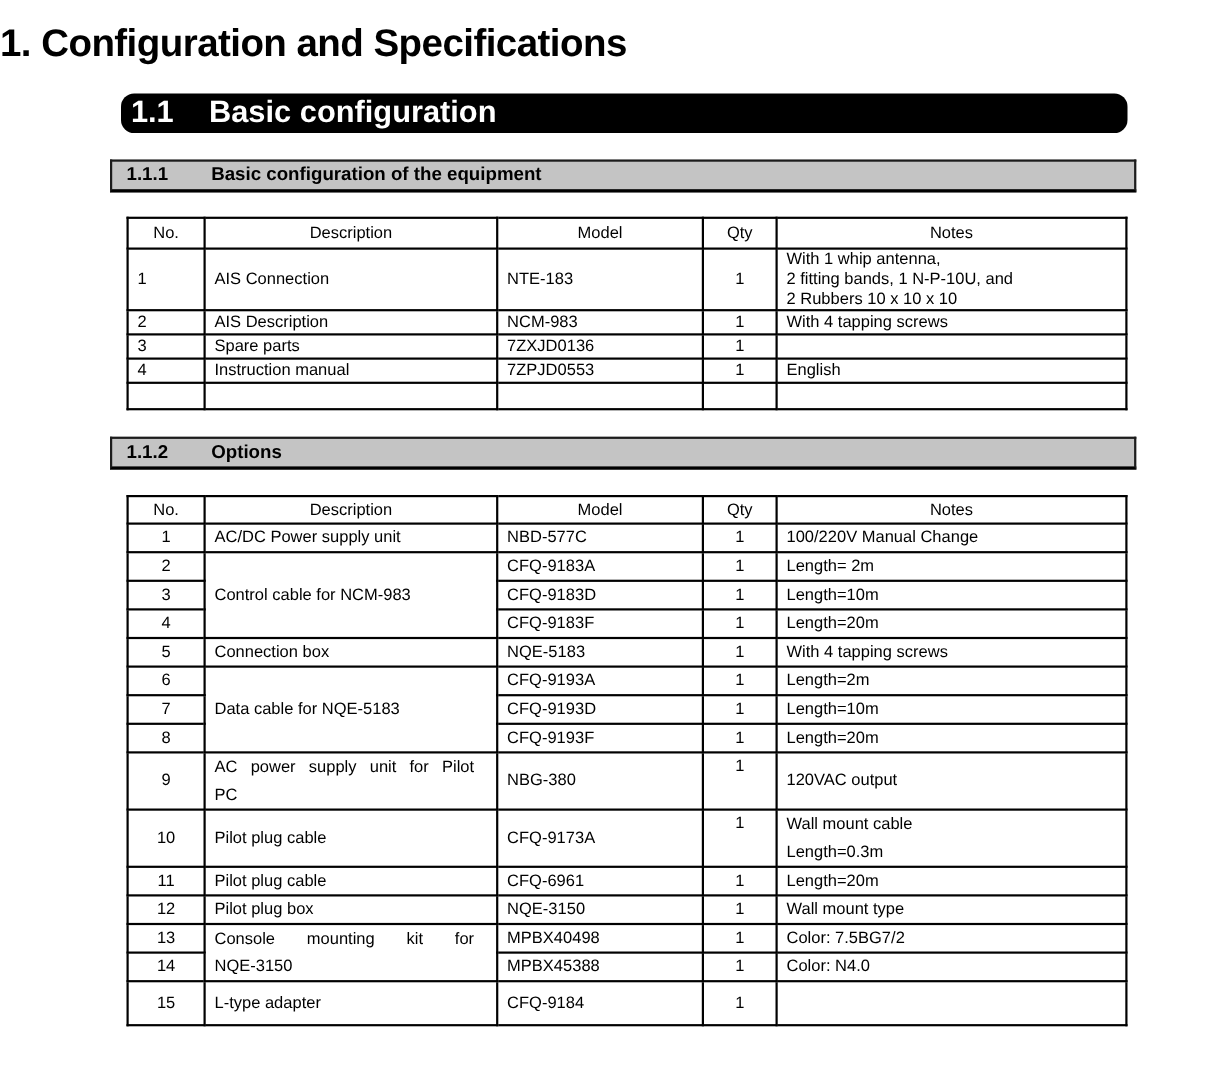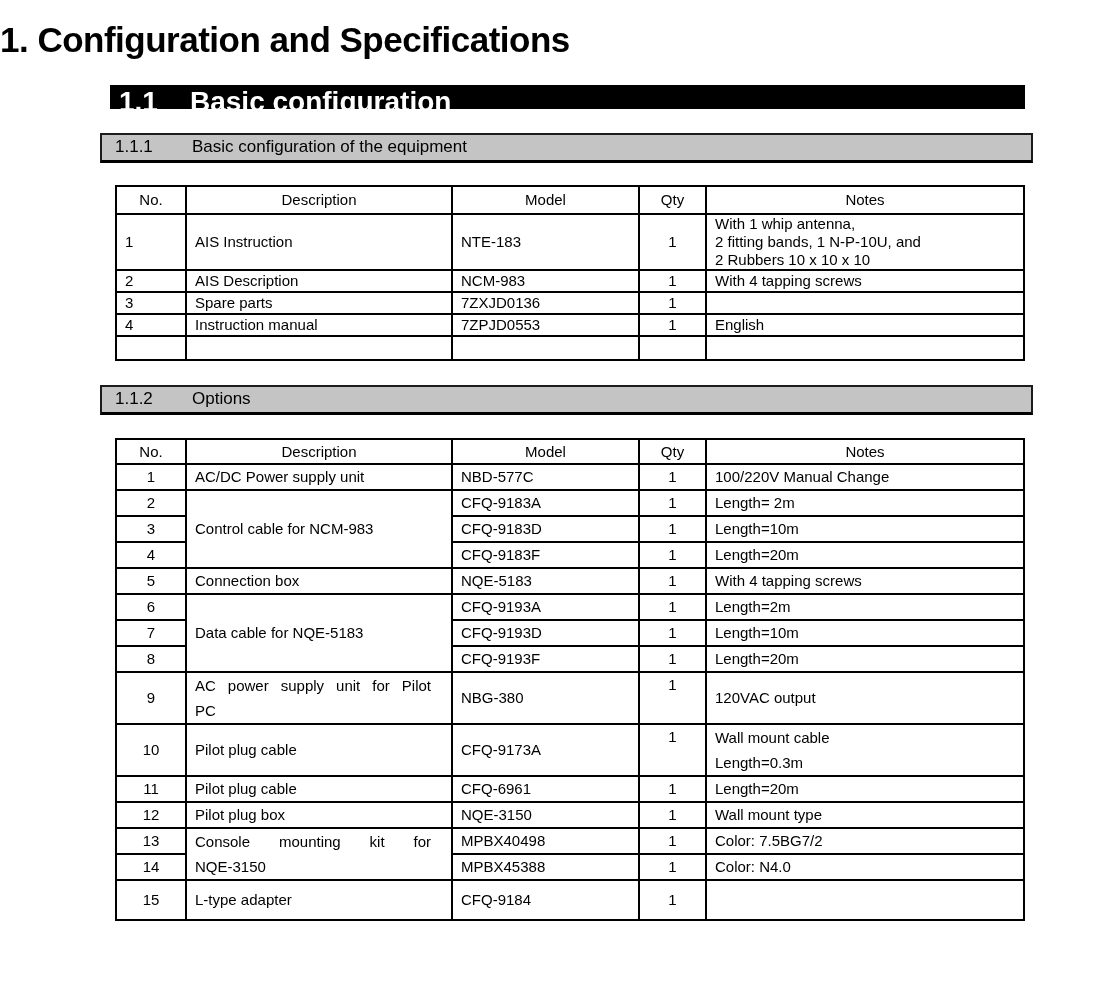--- a/index.html
+++ b/index.html
@@ -14,35 +14,36 @@
   .doc-title {
     margin-top: 20px;
     text-align: left;
     font-size: 35px;
     font-weight: 700;
     letter-spacing: -0.5px;
   }
 
   .bar-main {
     margin: 25px 0 0 110px;
-    width: 915px; height: 24px;
+    width: 915px; height: 36px;
     background: #000; color: #fff;
     font-size: 28px; font-weight: 700;
     line-height: 34px;
     padding-left: 9px;
+    border-radius: 12px;
   }
   .bar-main .sec-num { display: inline-block; width: 71px; }
 
   .bar-sub {
     margin-left: 100px;
     width: 933px; height: 30px;
     background: #c4c4c4;
     border: 2px solid #1c1c1c;
     border-bottom: 3px solid #000;
-    font-size: 17px; font-weight: 400;
+    font-size: 17px; font-weight: 700;
     line-height: 24px;
     padding-left: 13px;
   }
   .bar-sub .sec-num { display: inline-block; width: 77px; }
   .bar-sub1 { margin-top: 24px; }
   .bar-sub2 { margin-top: 24px; }
 
   table {
     border-collapse: collapse;
     table-layout: fixed;
@@ -99,21 +100,21 @@
     <tbody>
         <tr style="height:28px">
       <th>No.</th>
       <th>Description</th>
       <th>Model</th>
       <th>Qty</th>
       <th>Notes</th>
     </tr>
     <tr style="height:56px">
       <td class="cell-left">1</td>
-      <td class="cell-left">AIS Instruction</td>
+      <td class="cell-left">AIS Connection</td>
       <td class="cell-left">NTE-183</td>
       <td class="cell-center">1</td>
       <td class="cell-left pre">With 1 whip antenna,
 2 fitting bands, 1 N-P-10U, and
 2 Rubbers 10 x 10 x 10</td>
     </tr>
     <tr style="height:22px">
       <td class="cell-left">2</td>
       <td class="cell-left">AIS Description</td>
       <td class="cell-left">NCM-983</td>

